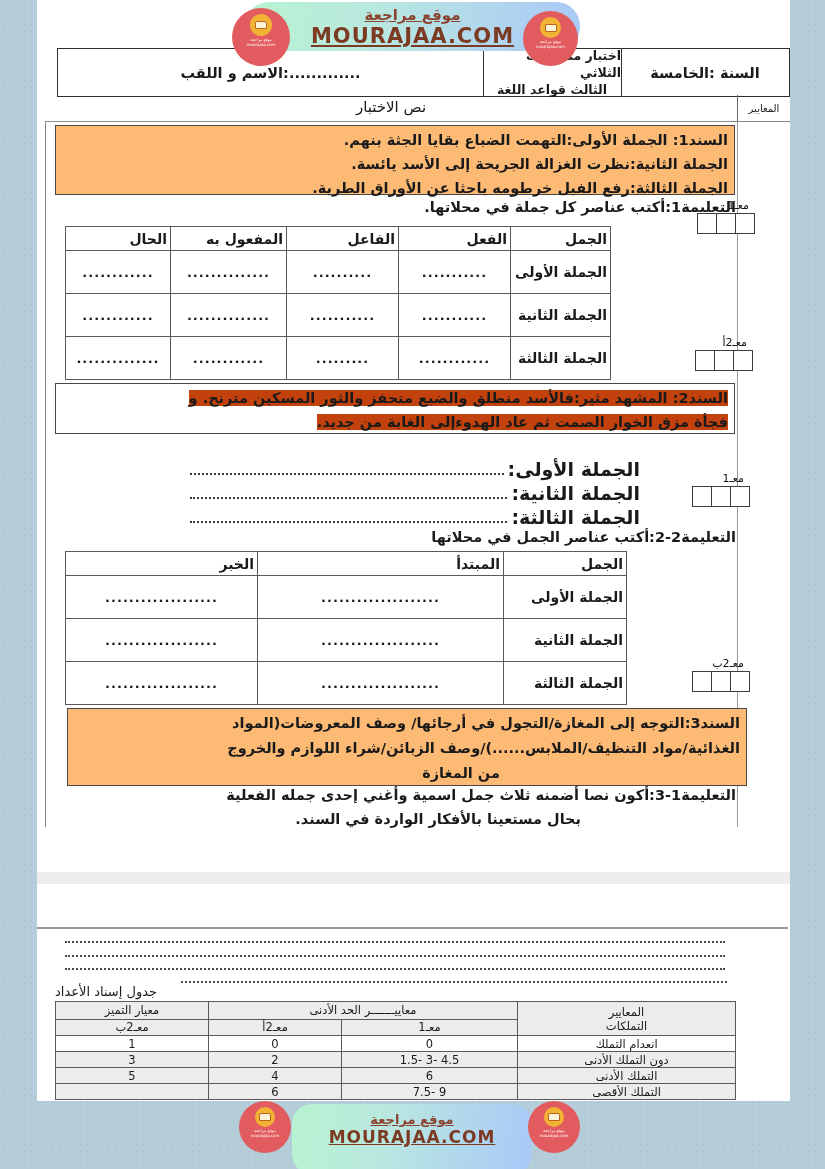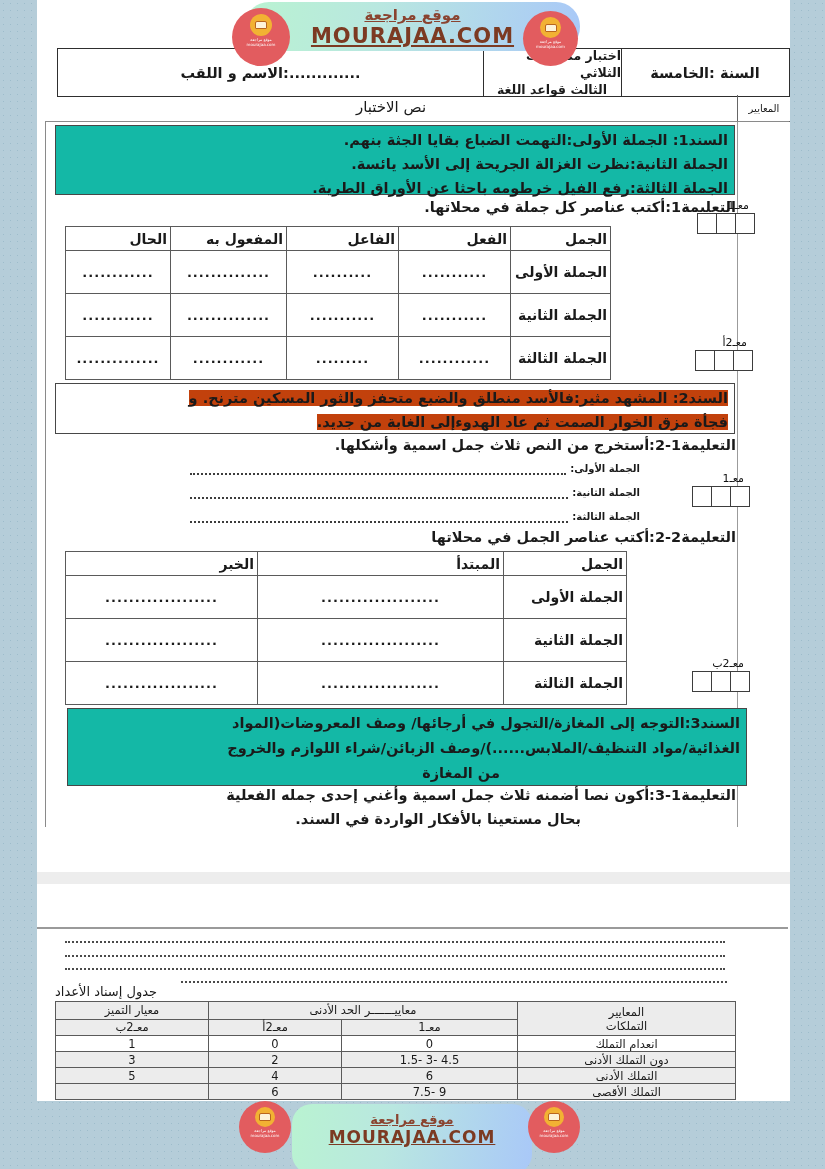--- a/index.html
+++ b/index.html
@@ -30,38 +30,38 @@
             font-weight:bold;}
   .hdr-sep{position:absolute;top:0;height:100%;width:0;border-left:1.2px solid #2e2e2e;}
 
   
   .vline{width:0;border-left:1px solid #9b9b9b;}
   .hline{height:0;border-top:1px solid #8a8a8a;}
   .crit-cell{border-left:1px solid #666;border-bottom:1px solid #666;display:flex;align-items:center;justify-content:center;
              font-size:10px;color:#222;}
 
   
-  .sanad{background:#14b8a6;border:1.5px solid #474747;direction:rtl;text-align:right;
+  .sanad{background:#fdba74;border:1.5px solid #474747;direction:rtl;text-align:right;
          font-weight:bold;font-size:14.5px;line-height:24px;padding:2px 6px 0 4px;box-sizing:border-box;}
   .sanad-white{background:#fff;}
   .hl{background:#c2410c;}
 
   .instr{direction:rtl;text-align:right;font-weight:bold;font-size:14.5px;}
 
   
   table.anstbl{border-collapse:collapse;table-layout:fixed;direction:rtl;}
   table.anstbl td,table.anstbl th{border:1px solid #5a5a5a;font-weight:bold;font-size:14px;
       padding:0 3px;vertical-align:middle;background:#fff;}
   table.anstbl th{height:23px;text-align:right;font-weight:bold;}
   table.anstbl td.lbl{text-align:right;line-height:19px;}
   table.anstbl td.dots{text-align:center;letter-spacing:1px;font-size:13px;}
 
   
   .blank{direction:rtl;display:flex;align-items:flex-end;}
-  .blank .lab{font-weight:bold;font-size:10px;white-space:nowrap;line-height:20px;}
+  .blank .lab{font-weight:bold;font-size:19px;white-space:nowrap;line-height:20px;}
   .blank .fill{flex:1;border-bottom:2px dotted #3c3c3c;margin:0 4px 4px 0;height:14px;}
 
   .dotline{border-bottom:2px dotted #4a4a4a;}
 
   
   .marker{z-index:3;}
   .marker .mlab{font-size:11px;text-align:right;padding-right:6px;direction:rtl;line-height:13px;color:#111;}
   .marker .mgrid{display:flex;margin-top:1px;}
   .marker .mgrid div{width:18px;height:19px;border:1px solid #3d3d3d;border-left:none;background:#fff;}
   .marker .mgrid div:first-child{border-left:1px solid #3d3d3d;}
@@ -145,21 +145,20 @@
         <td class="dots">..............</td>
       </tr>
     </tbody>
       </table>
 
     <div class="abs sanad sanad-white" style="left:18px;top:383px;width:680px;height:51px;">
       <div><span class="hl">السند2: المشهد مثير:فالأسد منطلق والضبع متحفز والثور المسكين مترنح. و</span></div>
       <div><span class="hl">فجأة مزق الخوار الصمت ثم عاد الهدوءإلى الغابة من جديد.</span></div>
     </div>
 
-    <div class="abs instr" style="left:28px;top:437px;width:671px;">التعليمة1-2:أستخرج من النص ثلاث جمل اسمية وأشكلها.</div>
 
     <div class="abs blank" style="left:153px;top:459px;width:450px;">
       <span class="lab">الجملة الأولى:</span>
       <span class="fill"></span>
     </div>
     <div class="abs blank" style="left:153px;top:483px;width:450px;">
       <span class="lab">الجملة الثانية:</span>
       <span class="fill"></span>
     </div>
     <div class="abs blank" style="left:153px;top:507px;width:450px;">

